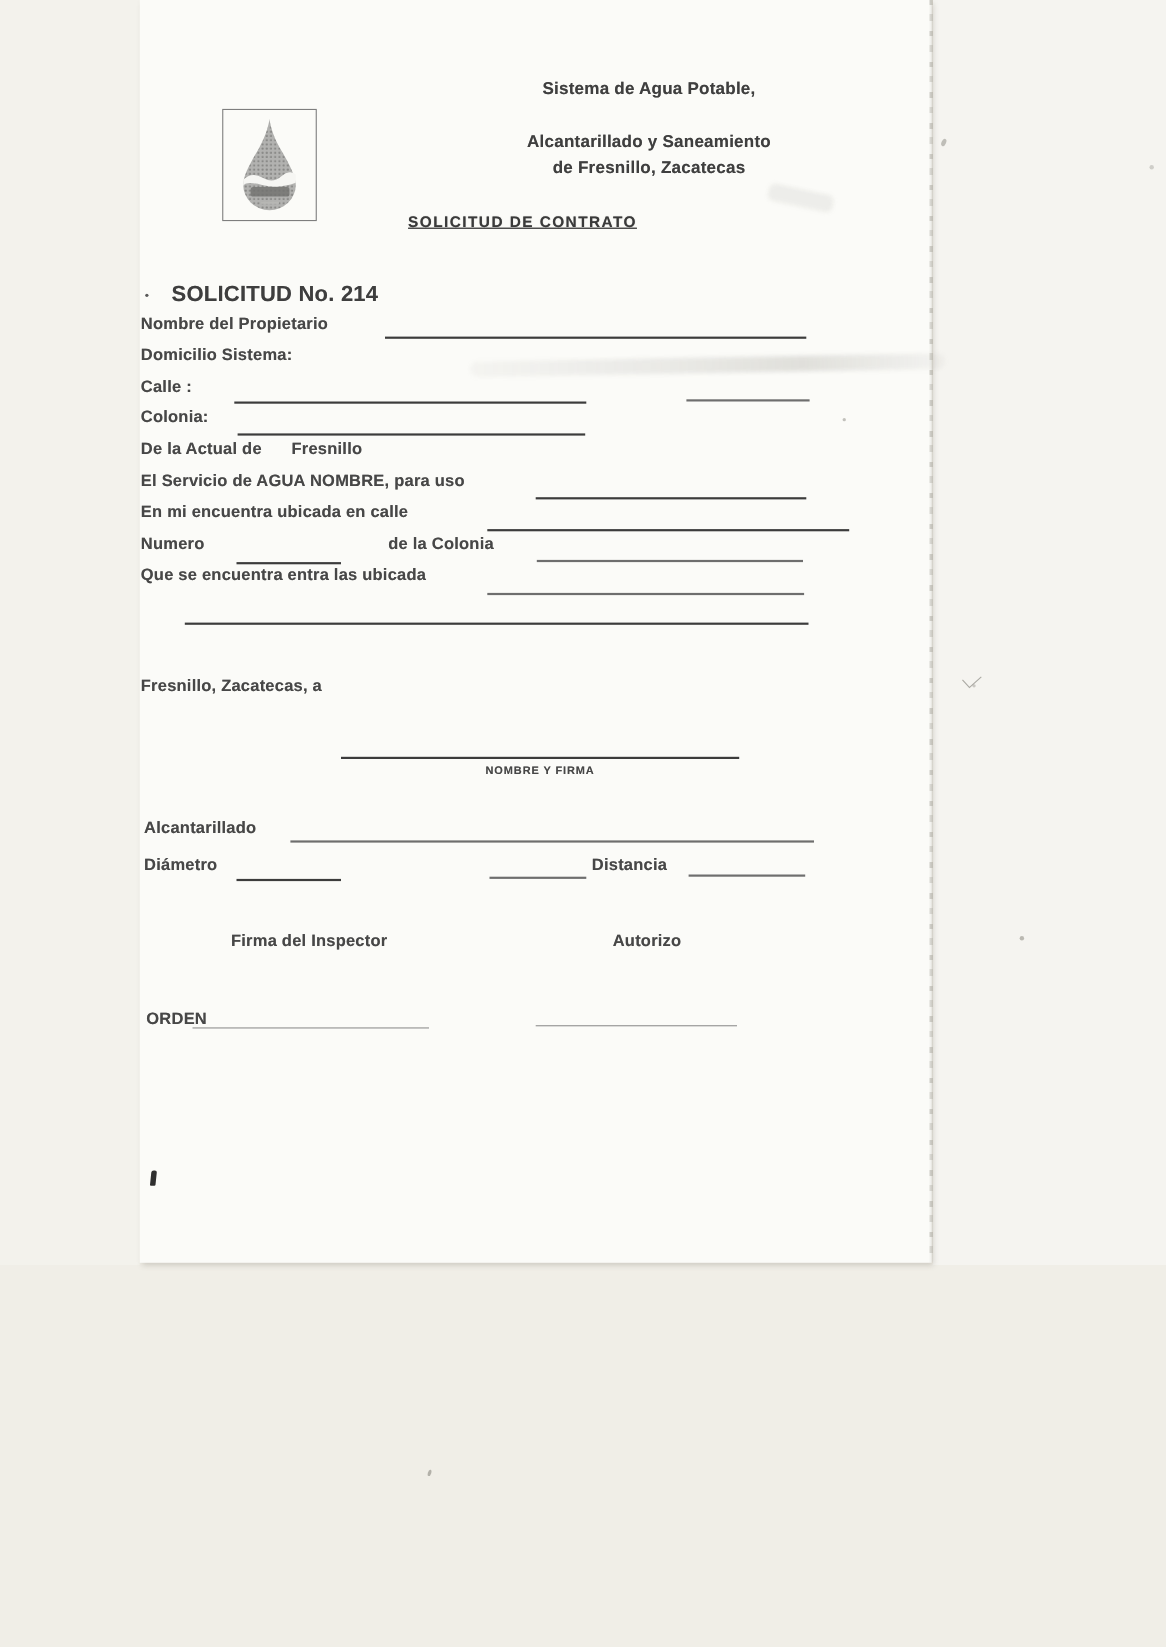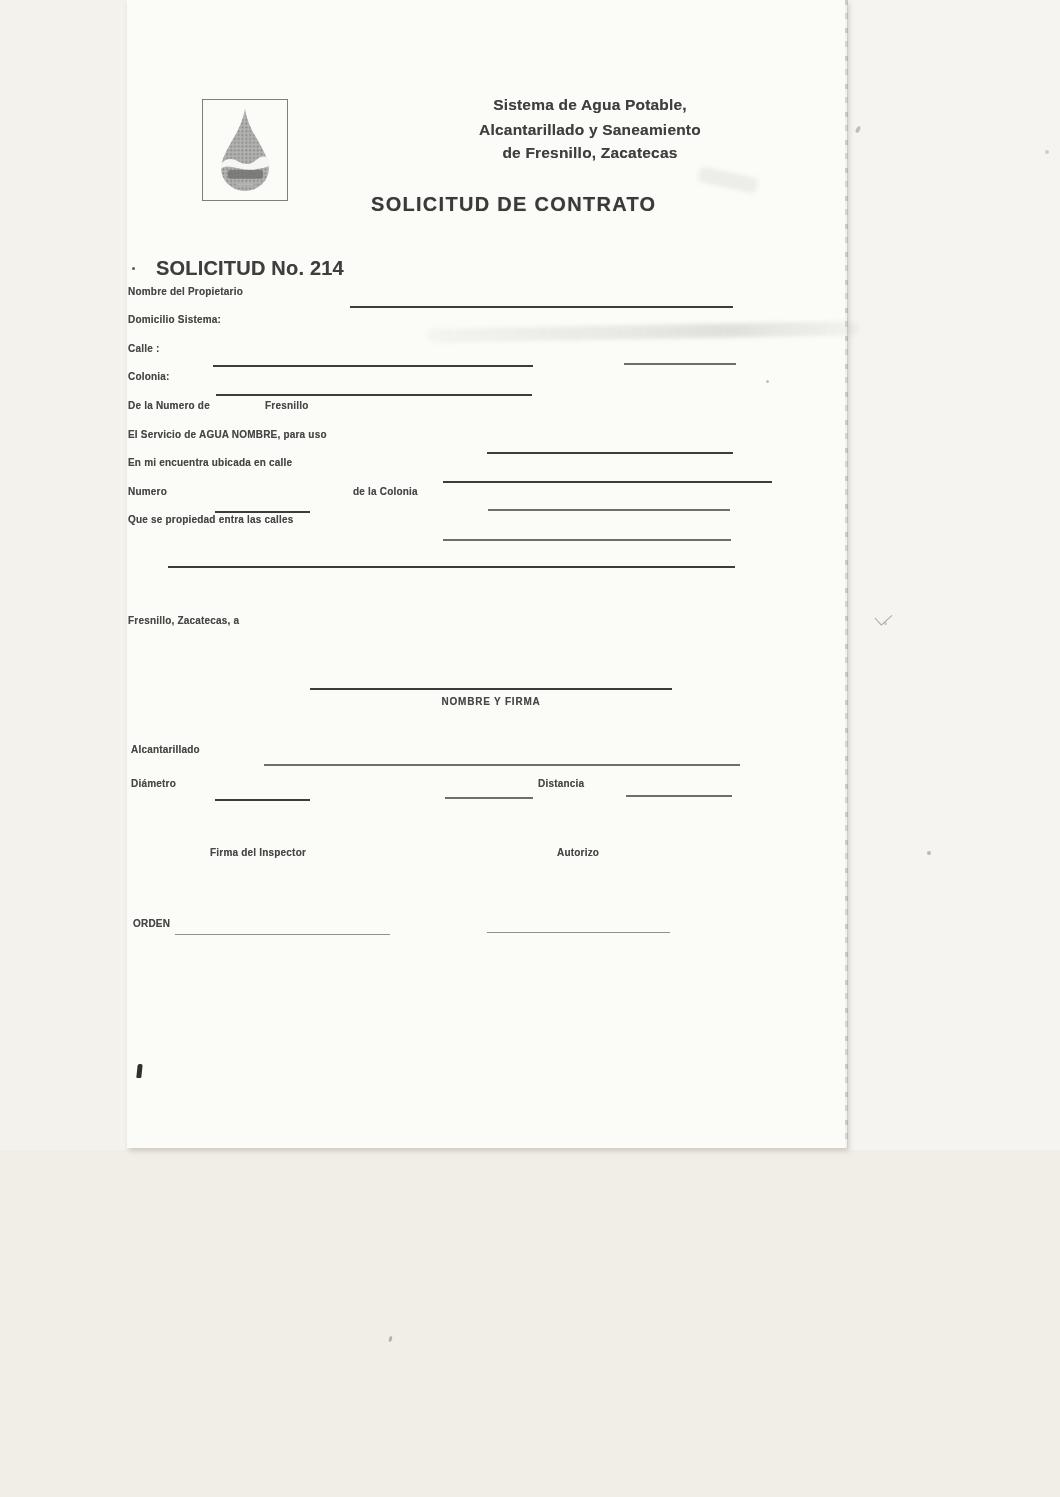--- a/index.html
+++ b/index.html
@@ -24,25 +24,25 @@
   .logo-box{
     position:absolute;left:202px;top:99px;width:84px;height:100px;
     border:1.5px solid #7e7e7e;background:#fbfbf8;
     display:flex;align-items:center;justify-content:center;
   }
   .org{position:absolute;left:440px;width:300px;text-align:center;
     font-weight:700;font-size:15.5px;color:#3f3f3f;letter-spacing:.2px;
     text-shadow:0 0 .6px rgba(64,64,64,.55);white-space:nowrap;}
   .title{
     position:absolute;left:371px;top:193px;
-    font-weight:700;font-size:20px;color:#3a3a3a;letter-spacing:1.3px;
-    text-shadow:0 0 .7px rgba(58,58,58,.6);white-space:nowrap;
+    font-weight:700;font-size:14px;color:#3a3a3a;letter-spacing:1.3px;
+    text-shadow:0 0 .7px rgba(58,58,58,.6);white-space:nowrap;text-decoration:underline;
   }
   .label{
-    position:absolute;font-weight:700;font-size:10px;color:#474747;
+    position:absolute;font-weight:700;font-size:15px;color:#474747;
     letter-spacing:.2px;white-space:nowrap;
     text-shadow:0 0 .6px rgba(70,70,70,.5);
   }
   .label.big{font-size:20px;color:#3e3e3e;}
   .label.small{font-size:10px;letter-spacing:.8px;}
   .rule{position:absolute;height:2px;background:#3c3c3c;}
   .rule.thin{height:1.5px;background:#6e6e6e;}
   .rule.faintline{height:1px;background:#8f8f8f;}
   .smudge{
     position:absolute;left:300px;top:325px;width:432px;height:14px;
@@ -85,56 +85,56 @@
           <circle cx="1.4" cy="1.4" r="1.05" fill="#878785"></circle>
         </pattern>
       </defs>
       <path d="M32 1 C32 1 31 13 22 29 C12 46 7 56 7 64 a25 24 0 0 0 50 0 C57 56 52 46 42 29 C33 13 32 1 32 1 Z" fill="url(#ht)"></path>
       <path d="M7 59 Q15 51 25 57 T43 56 T57 54 L57 62 Q41 68 25 64 T7 65 Z" fill="#f6f6f3"></path>
       <rect x="14" y="66" width="37" height="9" rx="2.5" fill="#737371" opacity="0.85"></rect>
       <rect x="24" y="80" width="17" height="2" fill="#b7b7b4"></rect>
     </svg>
   </div>
 
-  <div class="org" style="top:96px">Sistema de Agua Potable,</div>
+  <div class="org" style="top:72px">Sistema de Agua Potable,</div>
   <div class="org" style="top:121px">Alcantarillado y Saneamiento</div>
   <div class="org" style="top:144px">de Fresnillo, Zacatecas</div>
   <div class="title">SOLICITUD DE CONTRATO</div>
   <div class="pencil-smudge"></div>
 
   <div class="dot-mark"></div>
   <div class="label big" style="left:156px;top:257px">SOLICITUD No. 214</div>
 
   <div class="label" style="left:128px;top:286px">Nombre del Propietario</div>
   <div class="rule" style="left:350px;top:306px;width:383px"></div>
 
   <div class="label" style="left:128px;top:314px">Domicilio Sistema:</div>
 
   <div class="label" style="left:128px;top:343px">Calle :</div>
   <div class="rule" style="left:213px;top:365px;width:320px"></div>
   <div class="rule thin" style="left:624px;top:363px;width:112px"></div>
 
   <div class="label" style="left:128px;top:371px">Colonia:</div>
   <div class="rule" style="left:216px;top:394px;width:316px"></div>
 
-  <div class="label" style="left:128px;top:400px">De la Numero de</div>
+  <div class="label" style="left:128px;top:400px">De la Actual de</div>
   <div class="label" style="left:265px;top:400px">Fresnillo</div>
 
   <div class="label" style="left:128px;top:429px">El Servicio de AGUA NOMBRE, para uso</div>
   <div class="rule" style="left:487px;top:452px;width:246px"></div>
 
   <div class="label" style="left:128px;top:457px">En mi encuentra ubicada en calle</div>
   <div class="rule" style="left:443px;top:481px;width:329px"></div>
 
   <div class="label" style="left:128px;top:486px">Numero</div>
   <div class="rule" style="left:215px;top:511px;width:95px"></div>
   <div class="label" style="left:353px;top:486px">de la Colonia</div>
   <div class="rule thin" style="left:488px;top:509px;width:242px"></div>
 
-  <div class="label" style="left:128px;top:514px">Que se propiedad entra las calles</div>
+  <div class="label" style="left:128px;top:514px">Que se encuentra entra las ubicada</div>
   <div class="rule thin" style="left:443px;top:539px;width:288px"></div>
 
   <div class="rule" style="left:168px;top:566px;width:567px"></div>
 
   <div class="label" style="left:128px;top:615px">Fresnillo, Zacatecas, a</div>
 
   <div class="rule" style="left:310px;top:688px;width:362px"></div>
   <div class="label small" style="left:310px;top:696px;width:362px;text-align:center">NOMBRE Y FIRMA</div>
 
   <div class="label" style="left:131px;top:744px">Alcantarillado</div>

